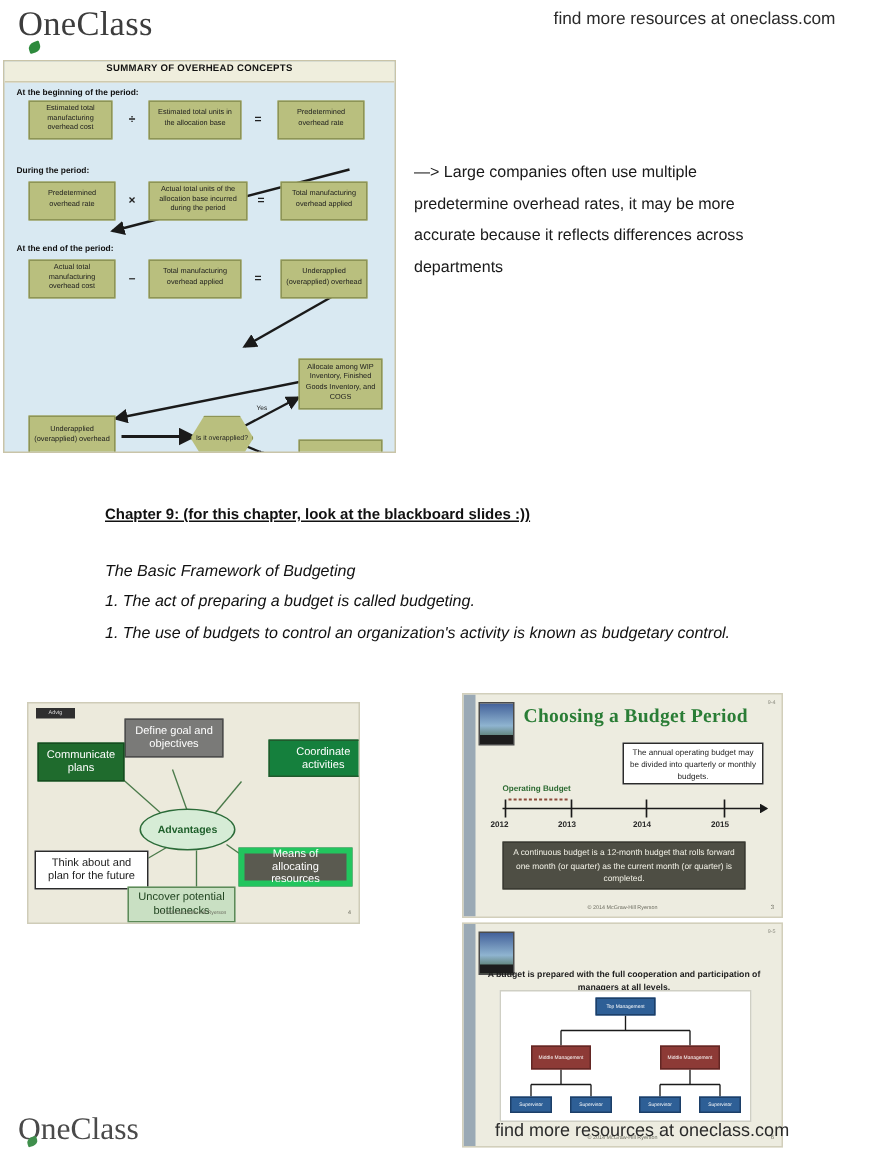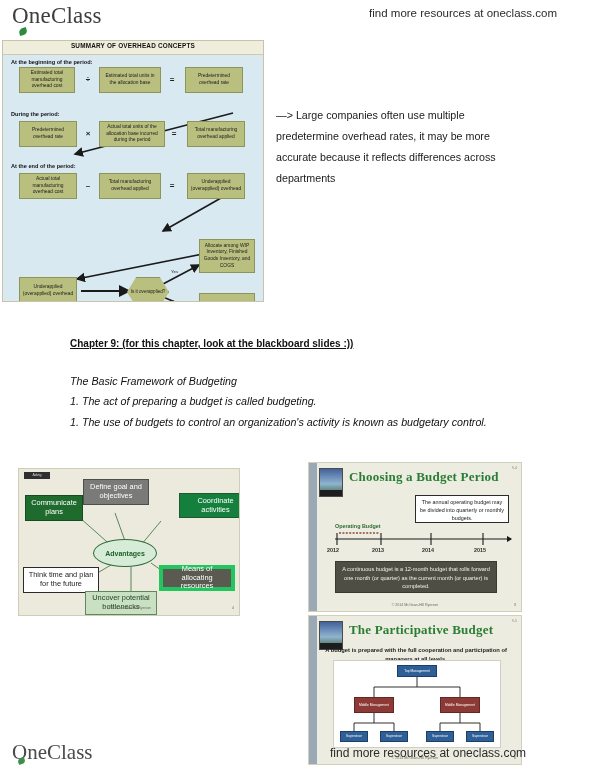--- a/index.html
+++ b/index.html
@@ -272,21 +272,21 @@
         <line x1="92" y1="96" x2="68" y2="110"></line>
         <line x1="132" y1="94" x2="152" y2="108"></line>
         <line x1="112" y1="98" x2="112" y2="124"></line>
       </g>
     </svg>
 
     <div class="mm-box" style="left:64px;top:10px;width:66px;height:26px;background:#7a7a78;color:#fff;border:1px solid #4d4d4c;">Define goal and objectives</div>
     <div class="mm-box" style="left:136px;top:24px;width:73px;height:25px;background:#15803d;color:#fff;border:1px solid #205a2c;margin-left:24px;">Coordinate activities</div>
     <div class="mm-box" style="left:6px;top:26px;width:58px;height:26px;background:#1f6b2d;color:#fff;border:1px solid #164d20;">Communicate plans</div>
     <div class="mm-oval" style="left:74px;top:70px;width:62px;height:26px;">Advantages</div>
-    <div class="mm-box" style="left:4px;top:98px;width:76px;height:26px;background:#ffffff;color:#1b1b1b;border:1px solid #2b2b2b;">Think time and plan for the future</div>
+    <div class="mm-box" style="left:4px;top:98px;width:76px;height:26px;background:#ffffff;color:#1b1b1b;border:1px solid #2b2b2b;">Think about and plan for the future</div>
     <div class="mm-box" style="left:140px;top:96px;width:76px;height:26px;background:#5a5a50;color:#fff;border:4px solid #22c55e;">Means of allocating resources</div>
     <div class="mm-box" style="left:66px;top:122px;width:72px;height:24px;background:#c9e0c3;color:#1b3f1b;border:1px solid #5d8a58;">Uncover potential bottlenecks</div>
 
     <div class="mm-credit">© 2014 McGraw-Hill Ryerson</div>
     <div class="mm-pg">4</div>
   </div>
 
   <div class="slide-col">
 
     <div class="ppt">
@@ -324,21 +324,20 @@
       <div class="credit">© 2014 McGraw-Hill Ryerson</div>
       <div class="pg">3</div>
     </div>
 
     <div class="ppt">
       <div class="blue-rail"></div>
       <div class="thumb">
         <div class="thumb-bar"></div>
       </div>
       <div class="pt-num">9-5</div>
-      <div class="pt-title">The Participative Budget</div>
       <div class="sub">A budget is prepared with the full cooperation and participation of managers at all levels.</div>
 
       <div class="org-panel">
         <svg class="org-svg" viewBox="0 0 166 86">
           <g stroke="#1a1a1a" stroke-width="0.9" fill="none">
             <line x1="83" y1="16" x2="83" y2="26"></line>
             <line x1="40" y1="26" x2="126" y2="26"></line>
             <line x1="40" y1="26" x2="40" y2="36"></line>
             <line x1="126" y1="26" x2="126" y2="36"></line>
             <line x1="40" y1="52" x2="40" y2="62"></line>

